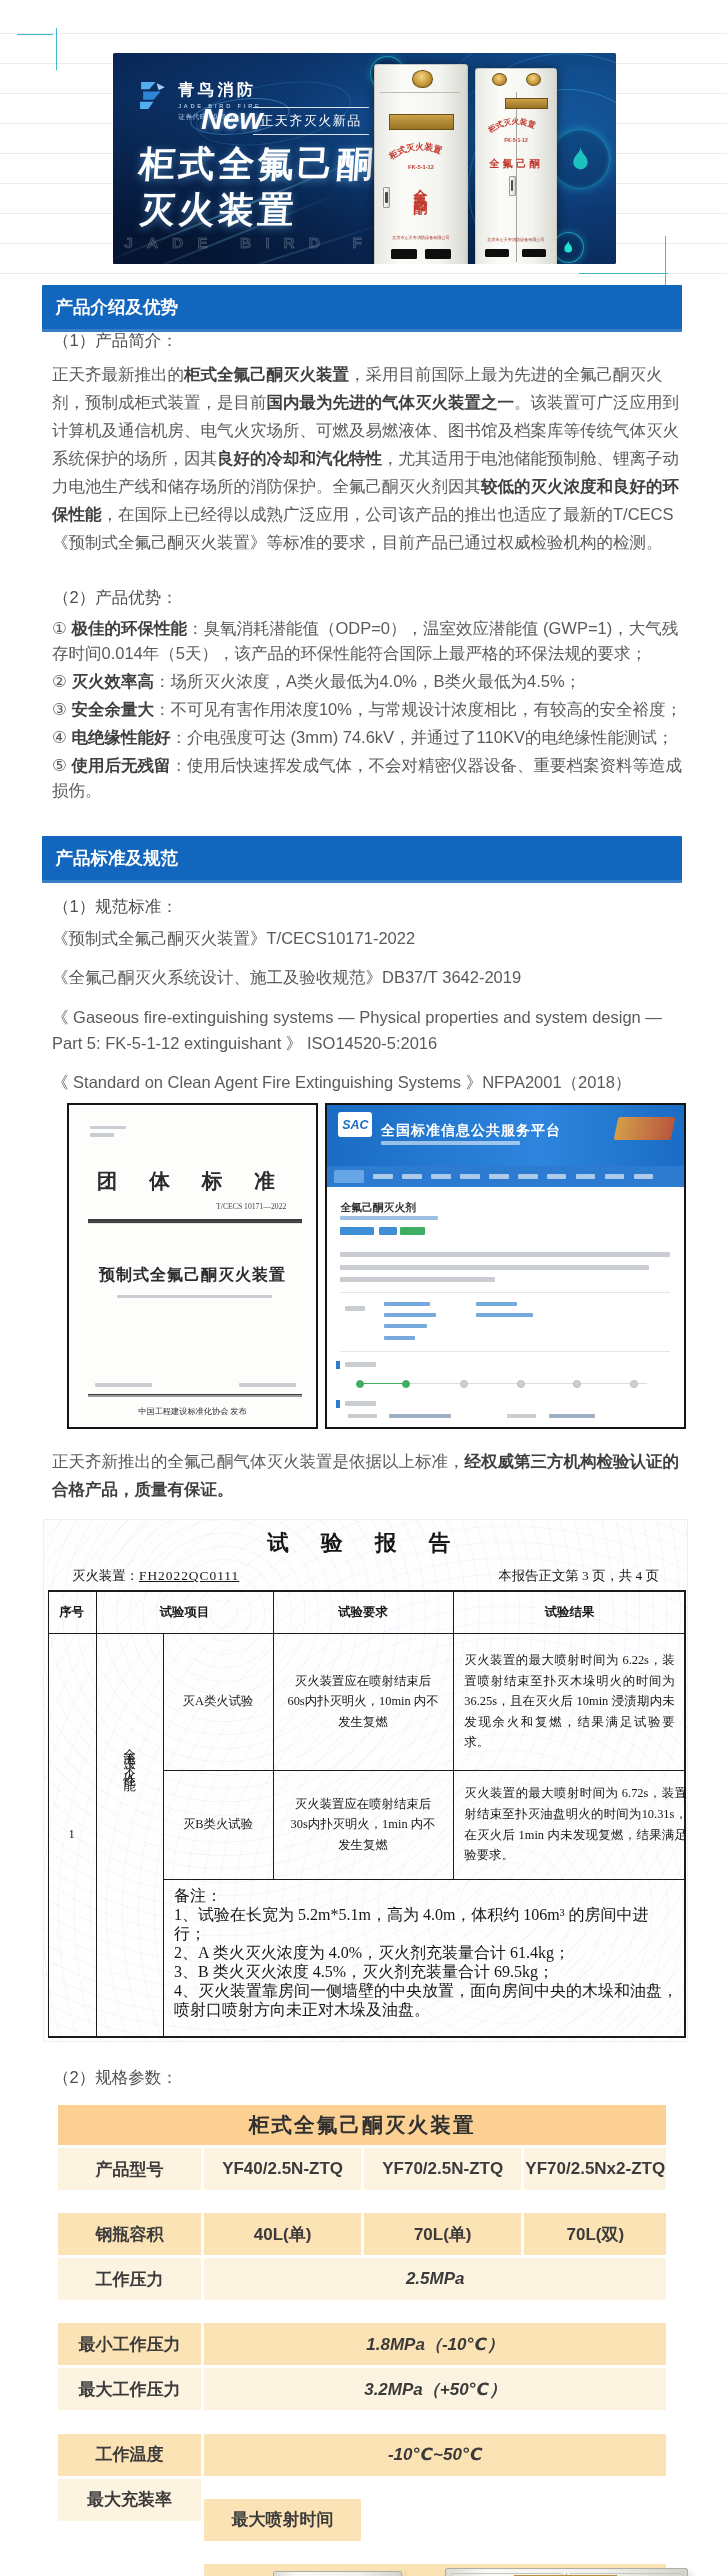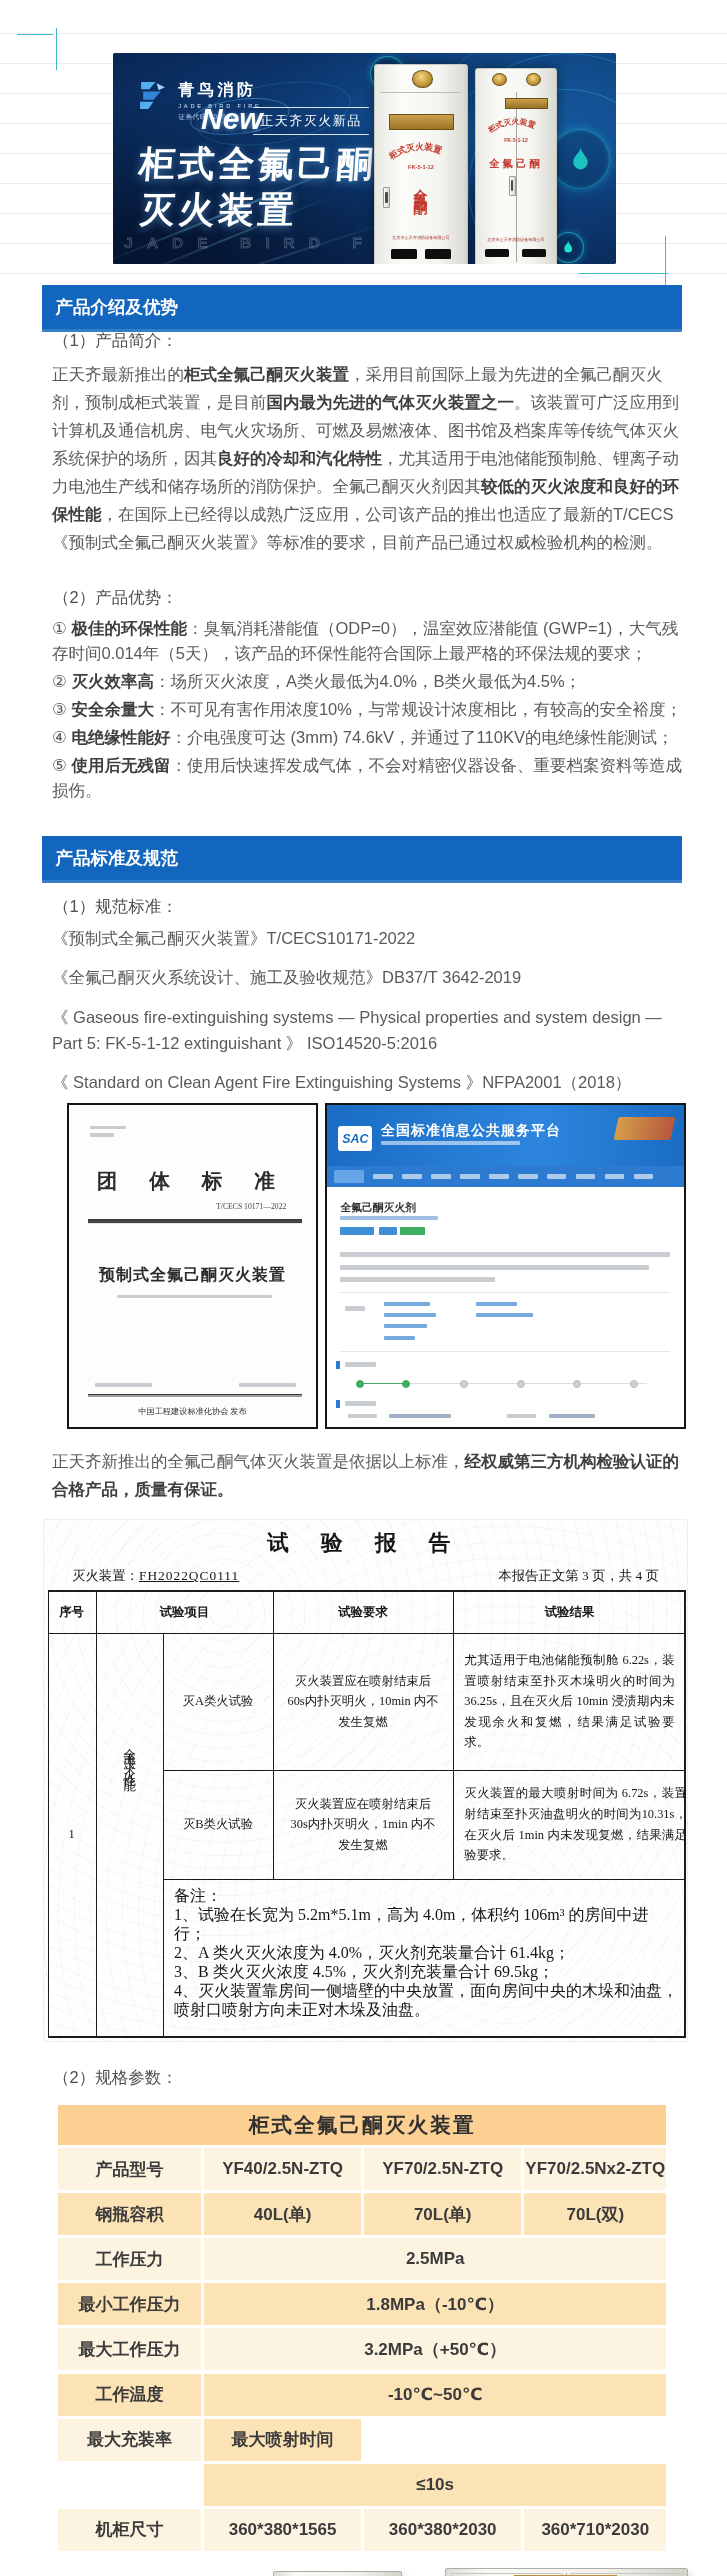--- a/index.html
+++ b/index.html
@@ -63,21 +63,21 @@
 
   
   #std-doc{left:67px;top:1103px;width:251px;height:326px;background:#fdfdfc;border:2.1px solid #141414;
     box-sizing:border-box;font-family:"Liberation Serif",serif;color:#2b2b2b;}
   .skel{background:#c9ccd1;border-radius:1px;}
   .skel-blue{background:#76a9de;border-radius:1px;}
   #std-site{left:325px;top:1103px;width:361px;height:326px;background:#ffffff;border:2.1px solid #141414;
     box-sizing:border-box;overflow:hidden;}
   #site-header{left:0;top:0;width:100%;height:61px;
     background:linear-gradient(90deg,#1a6cc4,#2e85dd 60%,#1a6cc4);}
-  #sac-box{left:11.3px;top:21px;width:34px;height:25px;background:#fff;border-radius:3.1px;
+  #sac-box{left:11.3px;top:7px;width:34px;height:25px;background:#fff;border-radius:3.1px;
     color:#1a6cc4;font-weight:bold;font-style:italic;font-size:12.4px;display:flex;align-items:center;justify-content:center;}
   #site-title{left:54px;top:16.5px;color:#fff;font-size:14px;font-weight:bold;letter-spacing:1px;}
   #site-nav{left:0;top:61px;width:100%;height:20.6px;background:#2d7bd0;display:flex;align-items:center;gap:9.3px;padding:0 7.2px;box-sizing:border-box;}
   .navdot{width:19.6px;height:5.2px;background:rgba(255,255,255,.6);border-radius:1px;}
   .navdot.active{width:30px;height:13.4px;background:#66a5e6;border-radius:1.5px;}
   #site-page-title{left:13.4px;top:96px;font-size:10.8px;font-weight:bold;color:#333;}
   .tag{height:8.2px;border-radius:1px;}
   .timeline-dot{width:6.2px;height:6.2px;border-radius:50%;background:#cfcfcf;border:1px solid #bdbdbd;}
   .timeline-dot.done{background:#3fae62;border-color:#3fae62;}
   .bluetick{width:4.1px;height:8.2px;background:#2d7bd0;}
@@ -99,22 +99,22 @@
   .vtext{writing-mode:vertical-rl;text-orientation:upright;letter-spacing:5.2px;}
 
   
   #spec-table{left:58px;top:2105px;width:607px;display:grid;
     grid-template-columns:143px 157px 157px 142px;gap:3.1px;}
   .scell{display:flex;align-items:center;justify-content:center;font-weight:bold;color:#3b3b3b;font-size:17px;}
   .srow-h{height:40px;}
   .srow{height:42px;}
   .bg-title{background:#fbd092;grid-column:1/5;font-size:20.6px;color:#303030;letter-spacing:2.1px;}
   .bg-light{background:#fdf3e1;}
-  .bg-mid{background:#fce3b5;}
-  .span3{grid-column:2/5;}
+  .bg-mid{background:#fce3b5;margin-top:20px;}
+  .span3{grid-column:2/5;font-style:italic;}
 
   
   .pcab{background:linear-gradient(90deg,#ddddd7,#f9f9f6 18%,#f1f1ed 65%,#d3d3cc);
     border:0.5px solid #aeaea7;border-radius:2.1px 2.1px 1px 1px;box-shadow:3.1px 4.1px 7.2px rgba(0,0,0,.12);}
   .door-edge{position:absolute;border:0.5px solid #c6c6bf;border-radius:1px;}
   .winplate{position:absolute;background:linear-gradient(180deg,#2b1a10,#120b07);border:1.5px solid #b98d3a;box-sizing:border-box;overflow:hidden;}
   .handle{position:absolute;background:linear-gradient(90deg,#fdfdfd,#d8d8d4);border:0.5px solid #9b9b94;border-radius:1px;}
   .handle:after{content:"";position:absolute;left:25%;top:18%;width:45%;height:64%;background:#4a4a46;border-radius:1px;}
   .archsvg{position:absolute;}
   .model-code{position:absolute;color:#c23a2e;text-align:center;font-weight:bold;}
@@ -338,21 +338,21 @@
     <div class="rcell" style="left:52px;top:70px;width:177px;height:44px;font-weight:bold;">试验项目</div>
     <div class="rcell" style="left:409px;top:70px;width:233px;height:44px;font-weight:bold;">试验结果</div>
     <div class="rcell" style="left:229px;top:70px;width:180px;height:44px;font-weight:bold;">试验要求</div>
 
     <div class="rcell" style="left:3.6px;top:113px;width:48px;height:403px;">1</div>
     <div class="rcell" style="left:52px;top:113px;width:67px;height:246px;">
       <span class="vtext">全淹没灭火性能</span>
     </div>
     <div class="rcell" style="left:119px;top:113px;width:110px;height:137px;padding:0 12.4px;">灭A类火试验</div>
     <div class="rcell" style="left:229px;top:113px;width:180px;height:137px;padding:0 14.4px;">灭火装置应在喷射结束后60s内扑灭明火，10min 内不发生复燃</div>
-    <div class="rcell left" style="left:409px;top:113px;width:233px;height:137px;padding:0 11.3px;">尤其适用于电池储能预制舱 6.22s，装置喷射结束至扑灭木垛明火的时间为 36.25s，且在灭火后 10min 浸渍期内未发现余火和复燃，结果满足试验要求。</div>
+    <div class="rcell left" style="left:409px;top:113px;width:233px;height:137px;padding:0 11.3px;">灭火装置的最大喷射时间为 6.22s，装置喷射结束至扑灭木垛明火的时间为 36.25s，且在灭火后 10min 浸渍期内未发现余火和复燃，结果满足试验要求。</div>
     <div class="rcell" style="left:119px;top:250px;width:110px;height:109px;padding:0 12.4px;">灭B类火试验</div>
     <div class="rcell" style="left:229px;top:250px;width:180px;height:109px;padding:0 14.4px;">灭火装置应在喷射结束后30s内扑灭明火，1min 内不发生复燃</div>
     <div class="rcell left" style="left:409px;top:250px;width:258px;height:109px;padding:0 11.3px;">灭火装置的最大喷射时间为 6.72s，装置喷射结束至扑灭油盘明火的时间为10.31s，且在灭火后 1min 内未发现复燃，结果满足试验要求。</div>
 
     <div class="abs" style="left:130px;top:366px;width:505px;font-size:16px;line-height:19px;font-family:'Liberation Serif',serif;">
       <div>备注：</div>
       <div>1、试验在长宽为 5.2m*5.1m，高为 4.0m，体积约 106m³ 的房间中进行；</div>
       <div>2、A 类火灭火浓度为 4.0%，灭火剂充装量合计 61.4kg；</div>
       <div>3、B 类火灭火浓度 4.5%，灭火剂充装量合计 69.5kg；</div>
       <div>4、灭火装置靠房间一侧墙壁的中央放置，面向房间中央的木垛和油盘，喷射口喷射方向未正对木垛及油盘。</div>

